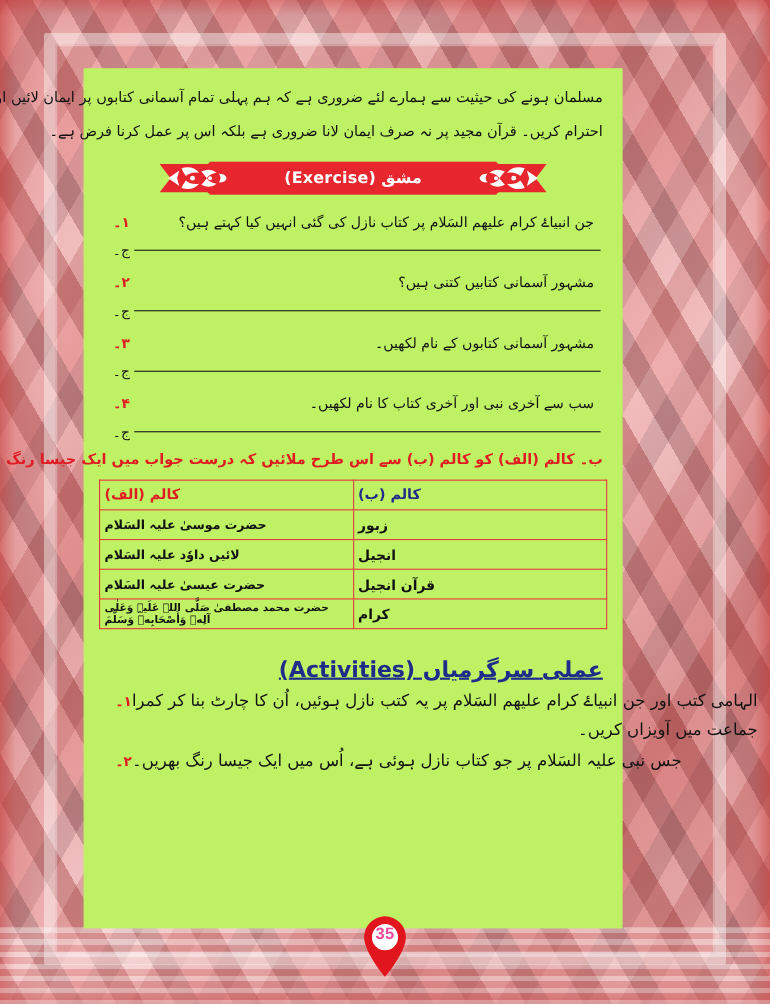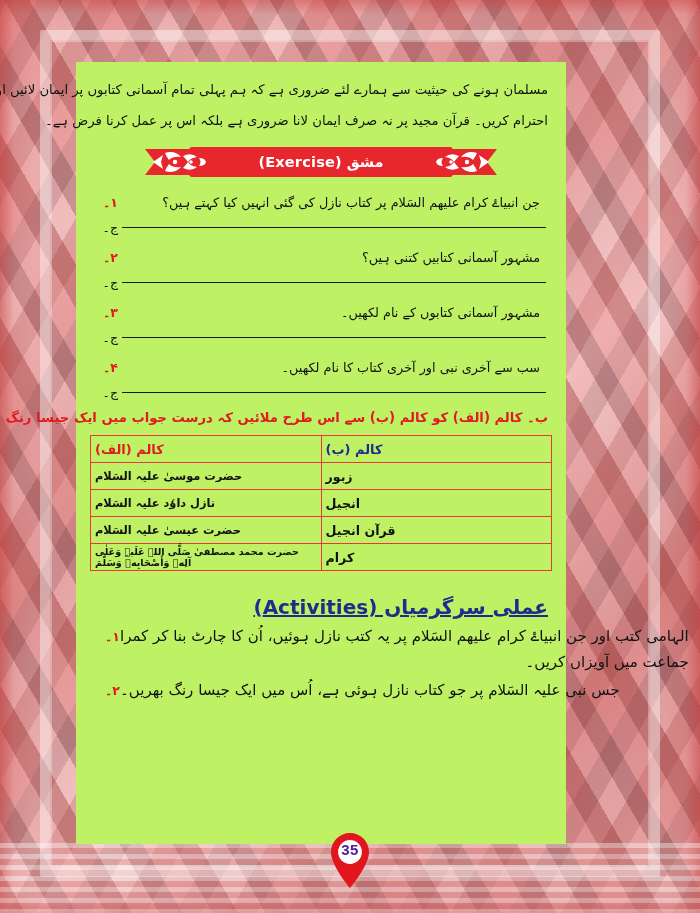--- a/index.html
+++ b/index.html
@@ -449,21 +449,21 @@
           <th class="col-a">کالم (الف)</th>
         </tr>
       </thead>
       <tbody>
         <tr>
           <td class="cell-b">زبور</td>
           <td class="cell-a">حضرت موسیٰ علیہ السَلام</td>
         </tr>
         <tr>
           <td class="cell-b">انجیل</td>
-          <td class="cell-a">نازل داوٗد علیہ السَلام</td>
+          <td class="cell-a">لائیں داوٗد علیہ السَلام</td>
         </tr>
         <tr>
           <td class="cell-b">قرآن انجیل</td>
           <td class="cell-a">حضرت عیسیٰ علیہ السَلام</td>
         </tr>
         <tr>
           <td class="cell-b">کرام</td>
           <td class="cell-a long">حضرت محمد مصطفیٰ صَلَّی اللہ عَلَيہِ وَعَلٰی آلِهٖ وَأَصْحَابِهٖ وَسَلَّمَ</td>
         </tr>
       </tbody>
@@ -487,16 +487,16 @@
     </div>
 
   </div>
 
   <div class="page-pin">
     <svg viewBox="0 0 46 58" aria-hidden="true">
       <path d="M23 57 C23 57 4 35 4 21 A19 19 0 0 1 42 21 C42 35 23 57 23 57 Z" fill="#e1151d"></path>
       <circle cx="23" cy="21" r="12.5" fill="#ffffff"></circle>
       <circle cx="23" cy="21" r="12.5" fill="none" stroke="#e1151d" stroke-width="1.2"></circle>
     </svg>
-    <span class="pgnum" style="color:#4c1d95;">35</span>
+    <span class="pgnum" style="color:#ec4899;">35</span>
   </div>
 
 </div>
 
 </body></html>

